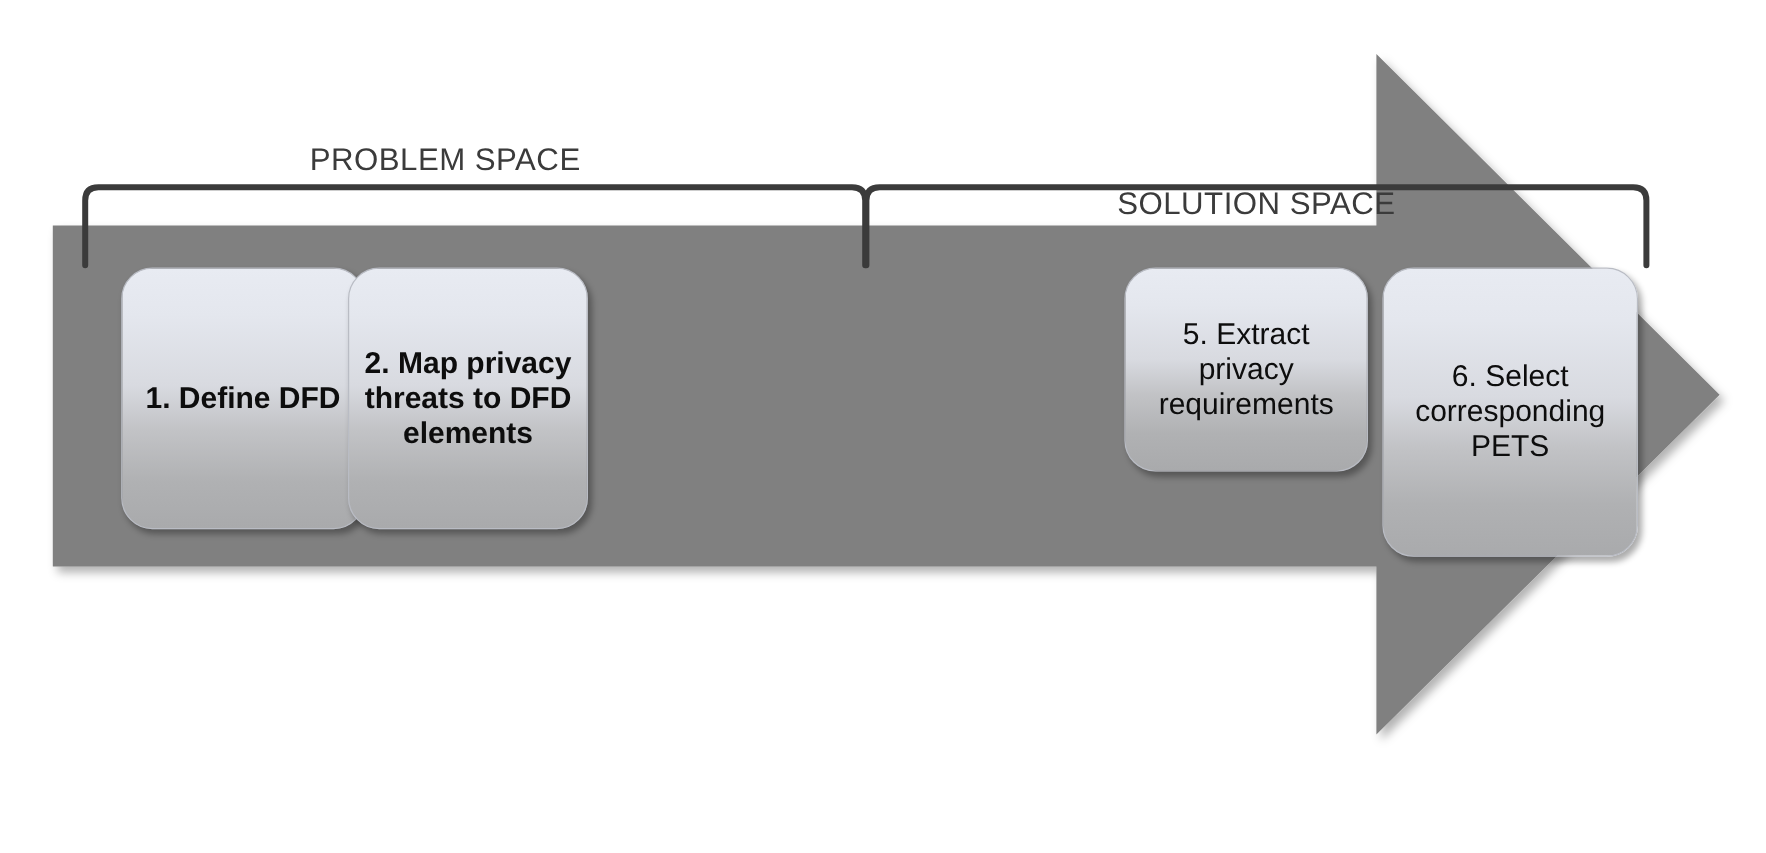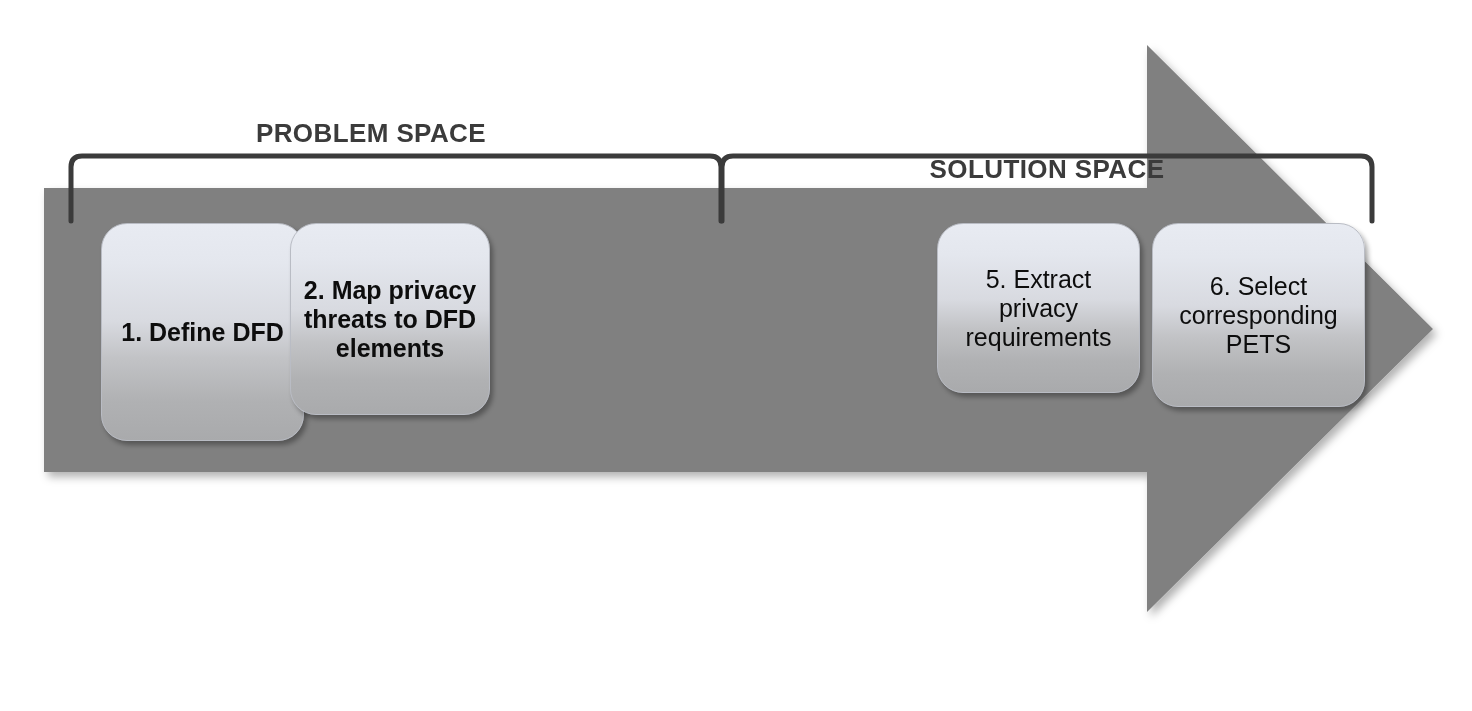--- a/index.html
+++ b/index.html
@@ -34,21 +34,21 @@
     top: 0;
     width: 1472px;
     height: 711px;
   }
 
   
   .bracket-label {
     position: absolute;
     color: #3b3b3b;
     font-size: 26px;
-    font-weight: 700;
+    font-weight: 400;
     letter-spacing: 0.4px;
     white-space: nowrap;
     text-align: center;
     font-family: "Liberation Sans", sans-serif;
   }
 
   
   .step-box {
     position: absolute;
     box-sizing: border-box;
@@ -101,27 +101,27 @@
   </svg>
 
   <div class="bracket-label" style="left:171px; top:118px; width:400px;">PROBLEM SPACE</div>
 
   <div class="bracket-label" style="left:847px; top:118px; width:400px;margin-top:36px;">SOLUTION SPACE</div>
 
   <div class="step-box" style="left:77px; top:223px; width:203px; height:218px;margin-left:24px;">
     <span class="step-label bold">1. Define DFD</span>
   </div>
 
-  <div class="step-box" style="left:290px; top:223px; width:200px; height:192px;justify-content:flex-end;">
+  <div class="step-box" style="left:290px; top:223px; width:200px; height:218px;justify-content:flex-end;">
     <span class="step-label bold">2. Map privacy threats to DFD elements</span>
   </div>
 
 
 
   <div class="step-box" style="left:937px; top:223px; width:203px; height:170px;justify-content:flex-end;">
     <span class="step-label regular">5. Extract privacy requirements</span>
   </div>
 
-  <div class="step-box" style="left:1152px; top:223px; width:213px; height:184px;justify-content:center;">
+  <div class="step-box" style="left:1152px; top:223px; width:213px; height:241px;justify-content:center;">
     <span class="step-label regular">6. Select corresponding PETS</span>
   </div>
 
 </div>
 
 </body></html>

